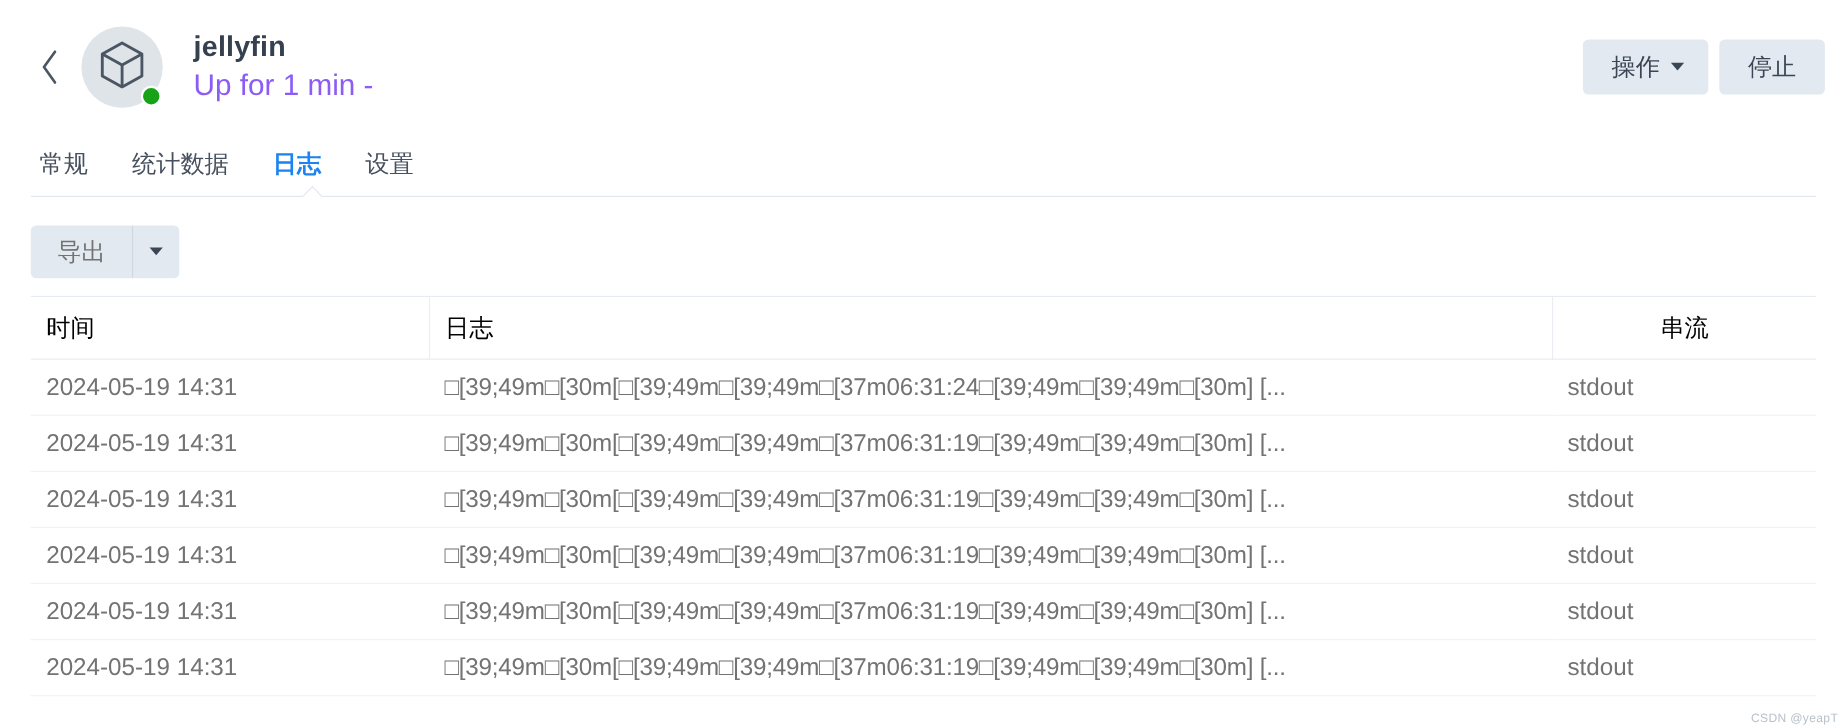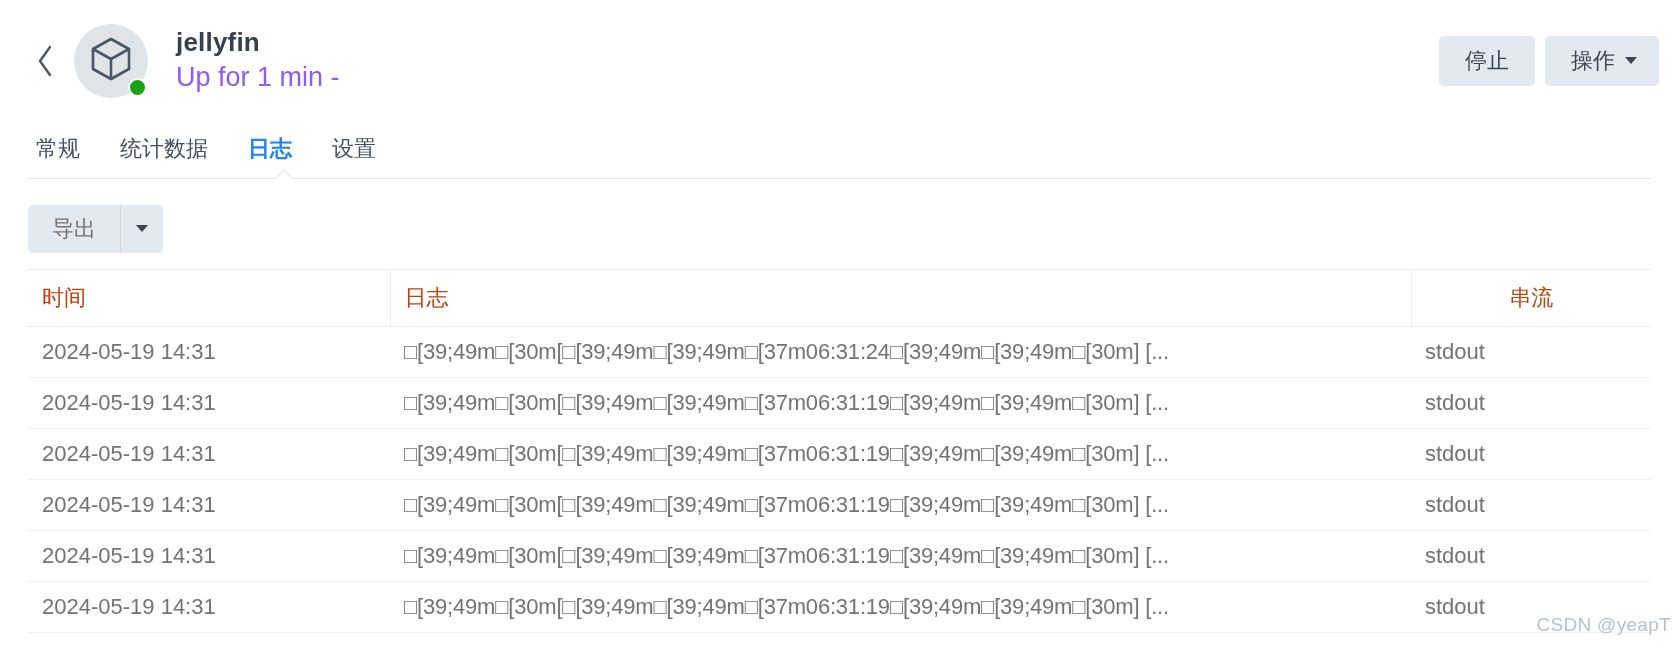--- a/index.html
+++ b/index.html
@@ -246,21 +246,21 @@
   }
   table.log-table {
     width: 100%;
     border-collapse: collapse;
     table-layout: fixed;
   }
   table.log-table th {
     text-align: left;
     font-size: 22px;
     font-weight: 400;
-    color: #c2410c;
+    color: #000000;
     padding: 13px 14px 13px 14px;
     border-bottom: 1px solid #e6ebf1;
     border-right: 1px solid #e9eef4;
     white-space: nowrap;
   }
   table.log-table th:last-child { border-right: none; text-align: center; }
   table.log-table td {
     font-size: 22px;
     color: #737373;
     padding: 12px 14px;
@@ -274,22 +274,22 @@
   col.c-str  { width: 240px; }
 
   .cell-log {
     font-family: "Liberation Sans", "DejaVu Sans", sans-serif;
     letter-spacing: -0.2px;
   }
 
   .watermark {
     position: absolute;
     right: 8px;
-    bottom: 23px;
-    font-size: 19px;
+    bottom: 0;
+    font-size: 11px;
     color: #b9c1cb;
     letter-spacing: 0.3px;
     pointer-events: none;
   }
 </style>
 </head>
 <body>
 
 <div class="header">
 
@@ -313,25 +313,25 @@
     </div>
     <div class="status-dot"></div>
   </div>
 
   <div class="title-block">
     <div class="app-title">jellyfin</div>
     <div class="app-subtitle">Up for 1 min -</div>
   </div>
 
   <div class="header-actions">
-    <button class="btn">停止</button>
     <button class="btn btn-actions">
       <span>操作</span>
       <span class="caret-down"></span>
     </button>
+    <button class="btn">停止</button>
   </div>
 </div>
 
 <div class="tabs-wrap">
   <div class="tabs">
     <div class="tab">
       <span>常规</span>
     </div>
     <div class="tab">
       <span>统计数据</span>

